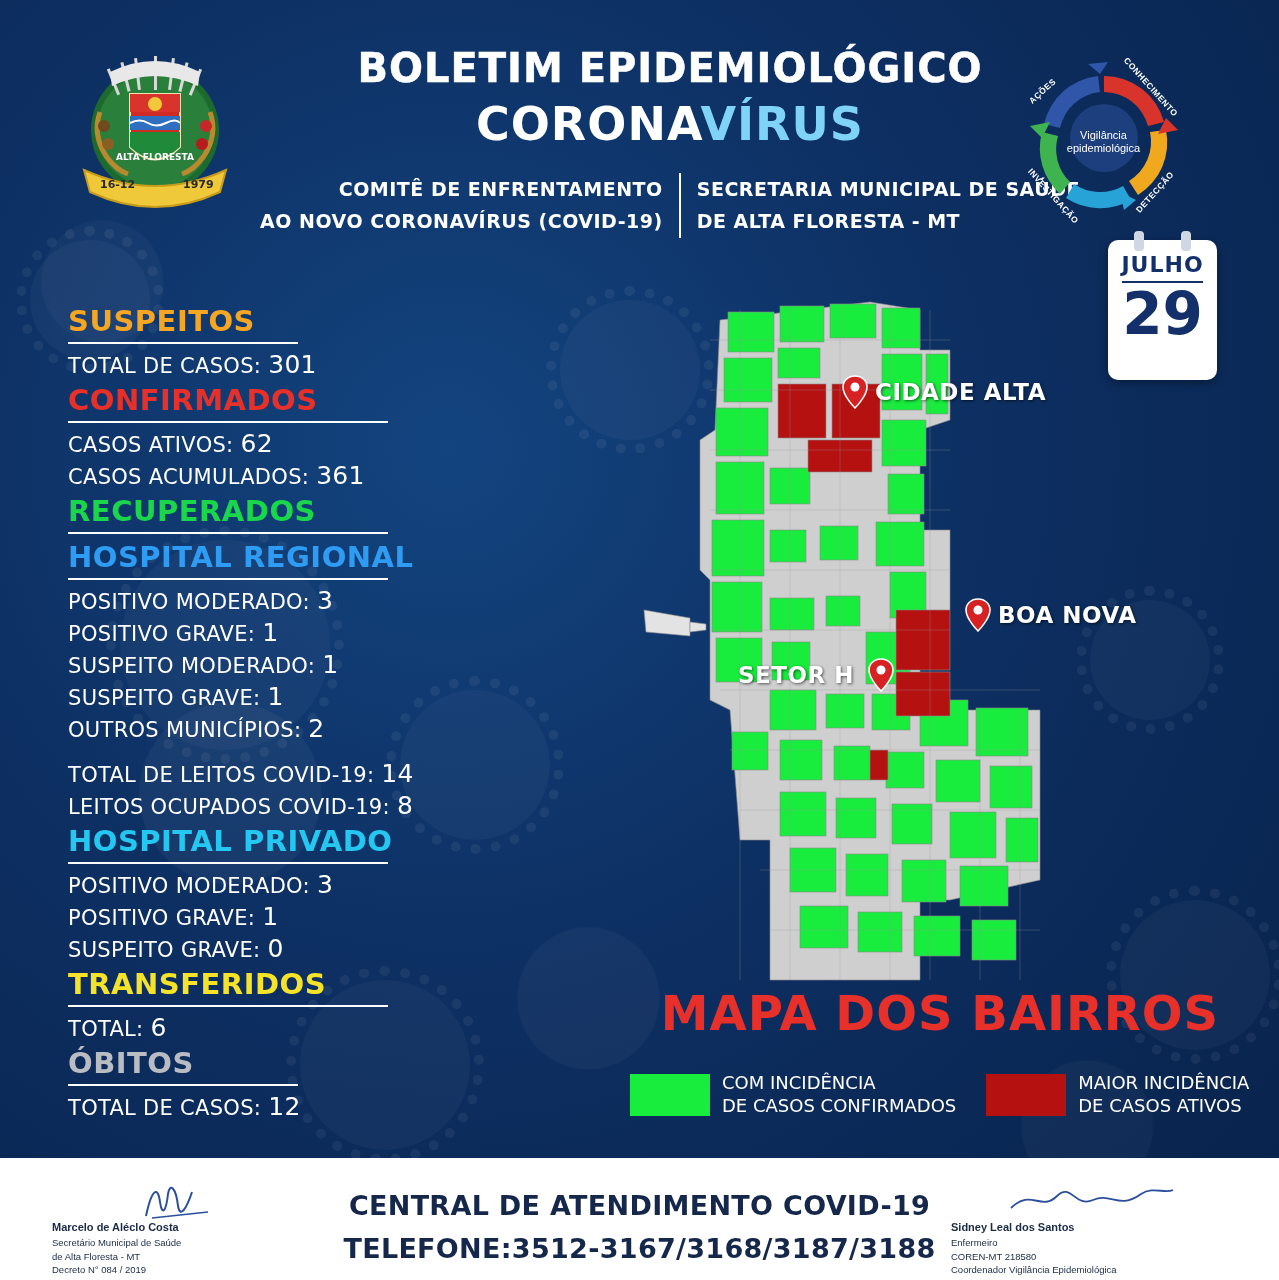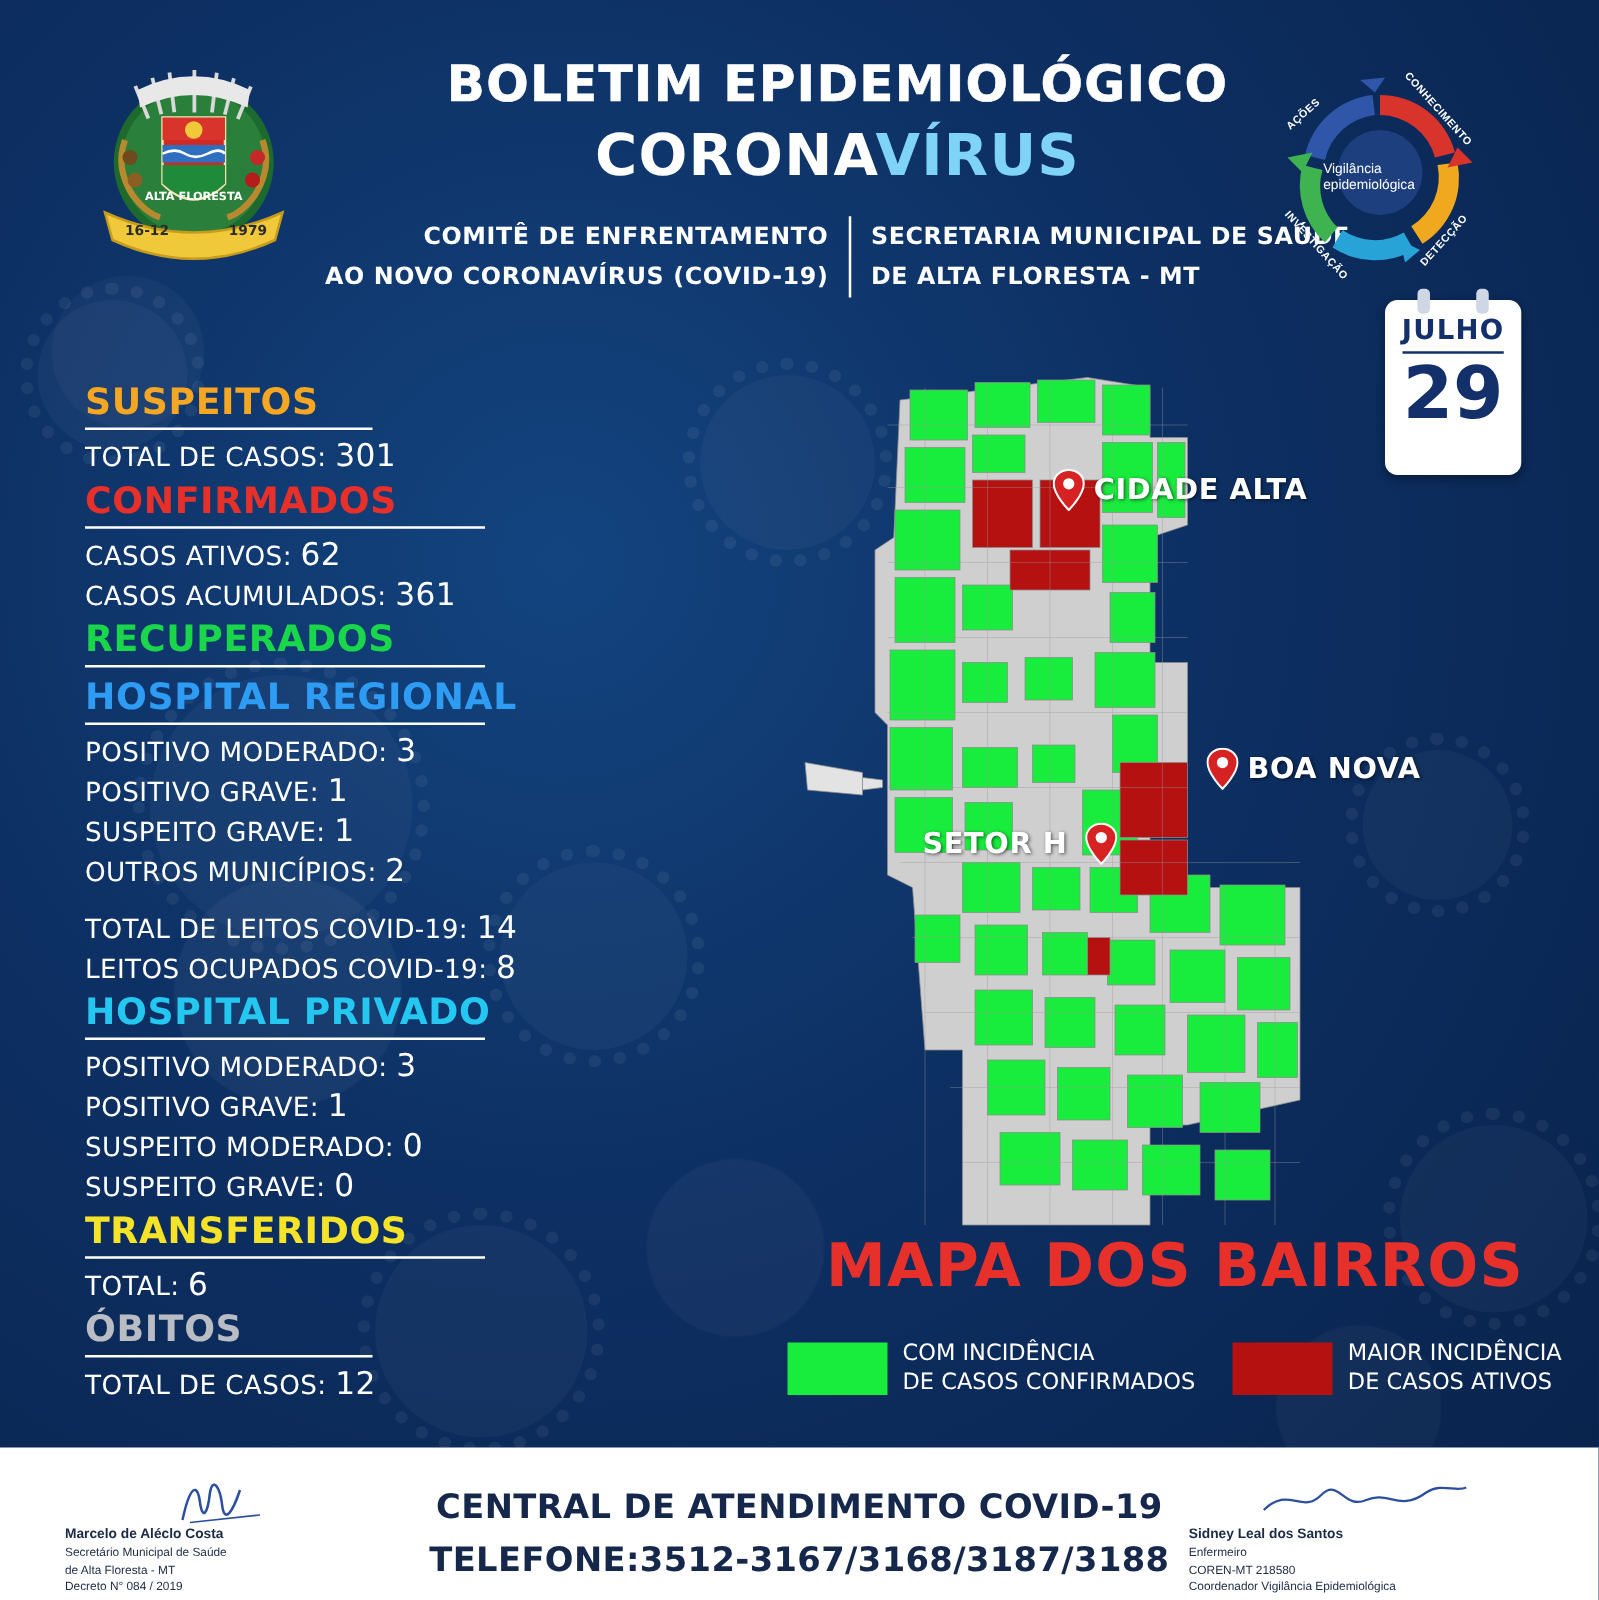--- a/index.html
+++ b/index.html
@@ -51,21 +51,21 @@
   .t2 .vrus { color:#7fd3f7; }
   .subrow { margin-top:22px; display:flex; justify-content:center; gap:0px; color:#fff; }
   .subcol { font-size:19px; line-height:1.7; font-weight:bold; letter-spacing:0.5px;
             font-family:"DejaVu Sans", sans-serif; }
   .subcol.left { text-align:right; padding-right:16px; border-right:2px solid #fff; }
   .subcol.right { text-align:left; padding-left:16px; }
 
   
   .cycle { position:absolute; right:88px; top:60px; width:175px; height:165px; }
   .cycle-center { position:absolute; left:50%; top:50%; transform:translate(-50%,-50%);
-    color:#fff; font-size:11px; text-align:left; line-height:1.25; width:90px;}
+    color:#fff; font-size:11px; text-align:center; line-height:1.25; width:90px;}
   .cycle-label { position:absolute; font-size:8.5px; color:#fff; font-weight:bold; letter-spacing:0.5px;}
 
   
   .calendar { position:absolute; right:62px; top:240px; width:109px; height:140px;
     background:#fff; border-radius:10px; box-shadow:0 3px 8px rgba(0,0,0,0.35);}
   .cal-month { font-size:22px; font-weight:bold; color:#13306b; text-align:center; padding-top:12px;
     letter-spacing:1px; font-family:"DejaVu Sans", sans-serif;}
   .cal-line { height:2px; background:#13306b; margin:4px 14px 0; }
   .cal-day { font-size:58px; font-weight:bold; color:#13306b; text-align:center; line-height:1.1;
     font-family:"DejaVu Sans", sans-serif;}
@@ -244,20 +244,24 @@
     <div class="line w320"></div>
     <div class="stat-row">
       <span>POSITIVO  MODERADO:</span>
       <span class="val">3</span>
     </div>
     <div class="stat-row">
       <span>POSITIVO GRAVE:</span>
       <span class="val">1</span>
     </div>
     <div class="stat-row">
+      <span>SUSPEITO MODERADO:</span>
+      <span class="val">1</span>
+    </div>
+    <div class="stat-row">
       <span>SUSPEITO  GRAVE:</span>
       <span class="val">1</span>
     </div>
     <div class="stat-row">
       <span>OUTROS MUNICÍPIOS:</span>
       <span class="val">2</span>
     </div>
     <div class="gap"></div>
     <div class="stat-row">
       <span>TOTAL DE LEITOS COVID-19:</span>
@@ -270,24 +274,20 @@
 
     <div class="sec-title c-cyan">HOSPITAL PRIVADO</div>
     <div class="line w320"></div>
     <div class="stat-row">
       <span>POSITIVO  MODERADO:</span>
       <span class="val">3</span>
     </div>
     <div class="stat-row">
       <span>POSITIVO GRAVE:</span>
       <span class="val">1</span>
-    </div>
-    <div class="stat-row">
-      <span>SUSPEITO MODERADO:</span>
-      <span class="val">0</span>
     </div>
     <div class="stat-row">
       <span>SUSPEITO  GRAVE:</span>
       <span class="val">0</span>
     </div>
 
     <div class="sec-title c-yellow">TRANSFERIDOS</div>
     <div class="line w320"></div>
     <div class="stat-row">
       <span>TOTAL:</span>

